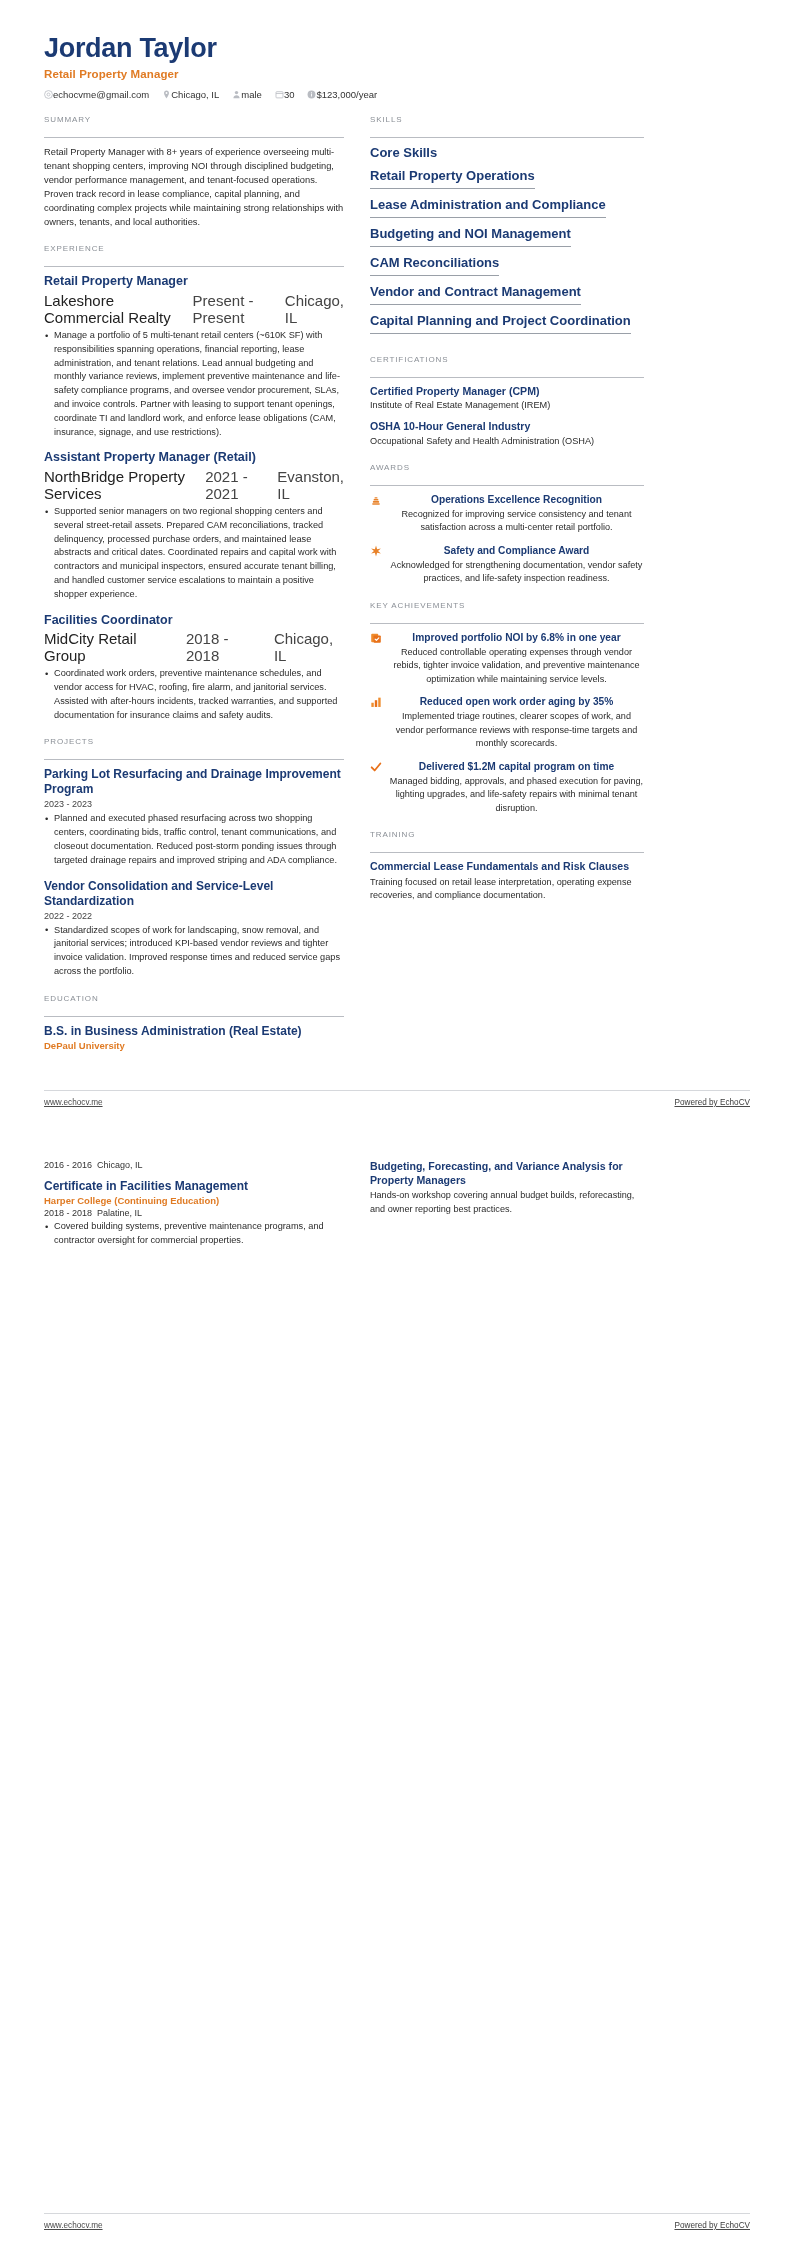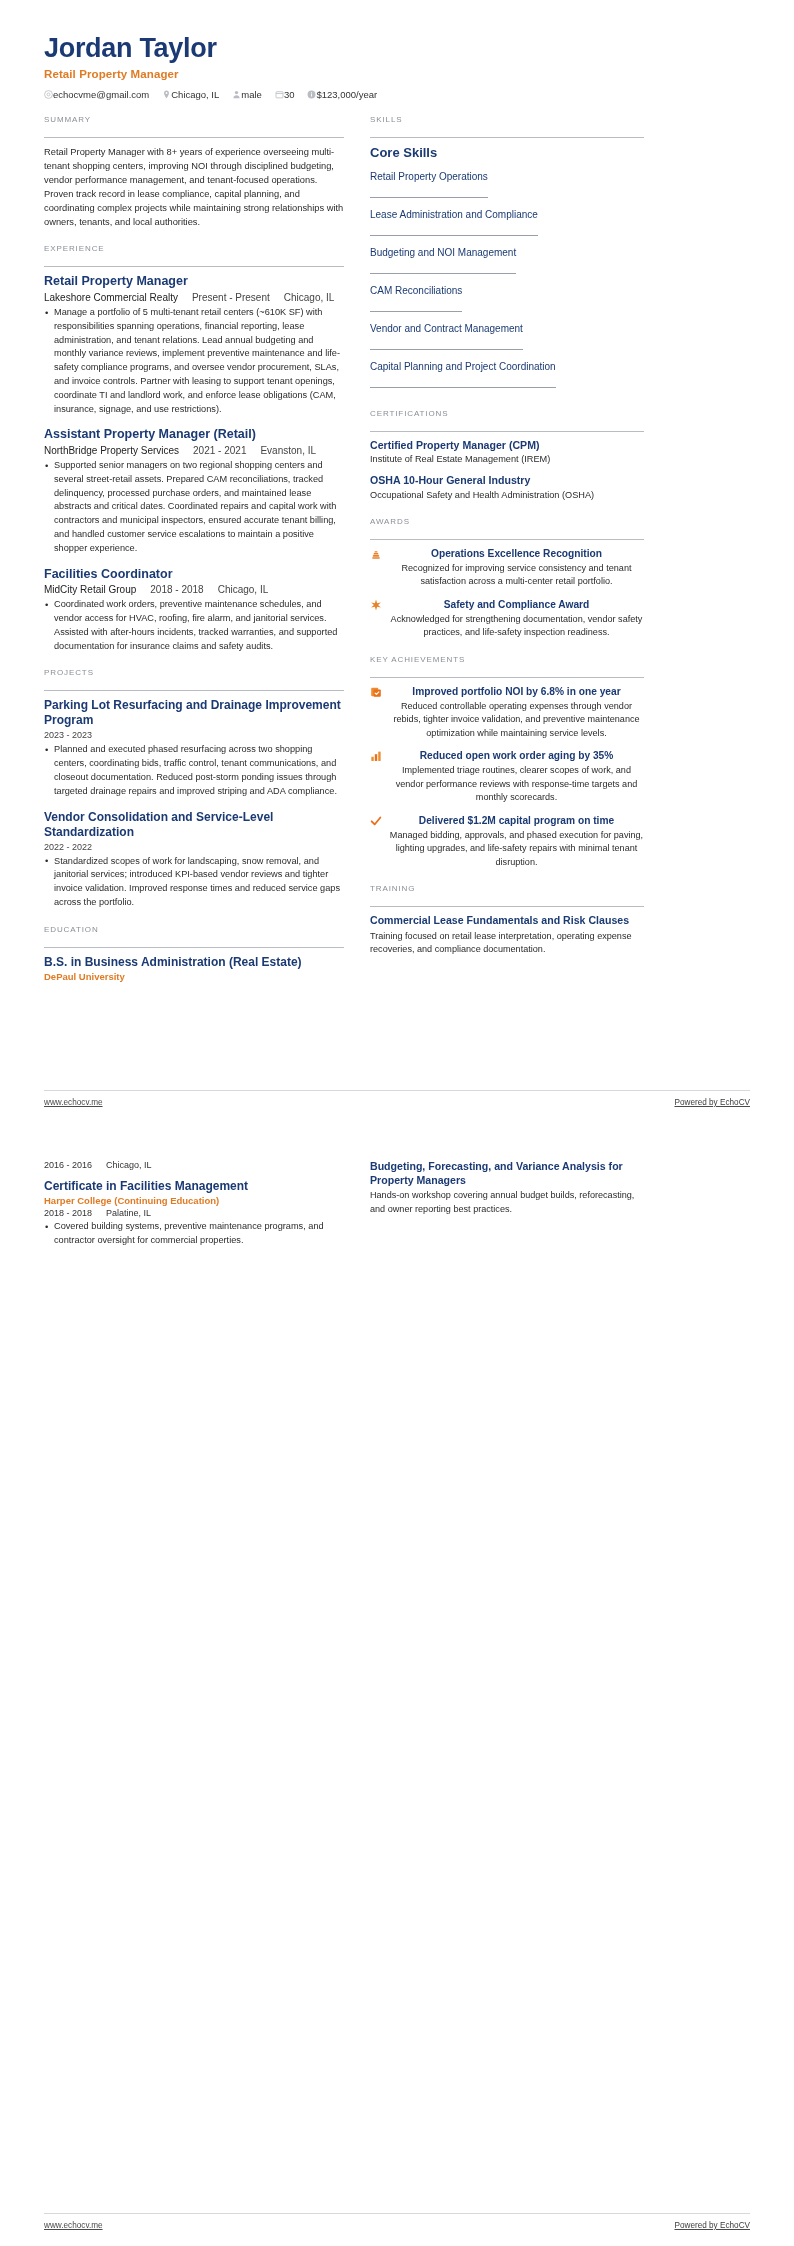--- a/index.html
+++ b/index.html
@@ -94,21 +94,21 @@
     font-size: 12.5px;
     font-weight: 700;
     color: #1b3a73;
     line-height: 1.25;
     margin-bottom: 2px;
   }
   .job-meta {
     display: flex;
     align-items: baseline;
     gap: 14px;
-    font-size: 10px;
+    font-size: 15px;
     color: #333;
     margin-bottom: 3px;
   }
   .job-company { font-weight: 400; color: #222; }
   .job-dates { color: #444; }
   .job-loc { color: #444; }
   ul.bullets { list-style: none; }
   ul.bullets li {
     position: relative;
     padding-left: 10px;
@@ -147,38 +147,38 @@
     margin-bottom: 1px;
   }
   .edu-school {
     font-size: 9.5px;
     font-weight: 600;
     color: #e07b24;
     margin-bottom: 2px;
   }
   .edu-meta {
     display: flex;
-    gap: 14px;
+    gap: 5px;
     font-size: 9px;
     color: #333;
     margin-bottom: 2px;
   }
 
   
   .skills-group-title {
     font-size: 13px;
     font-weight: 700;
     color: #1b3a73;
     margin-bottom: 6px;
   }
   .skill-item {
-    font-size: 10px;
-    font-weight: 400;
-    color: #1b3a73;
-    padding-bottom: 15px;
+    font-size: 13px;
+    font-weight: 700;
+    color: #1b3a73;
+    padding-bottom: 5px;
     margin-bottom: 6px;
     border-bottom: 0.9px solid #9aa0a8;
     display: inline-block;
     width: auto;
   }
   .skill-row { display: block; }
   .skill-row:last-child .skill-item { }
 
   
   .cert { margin-bottom: 8px; }

